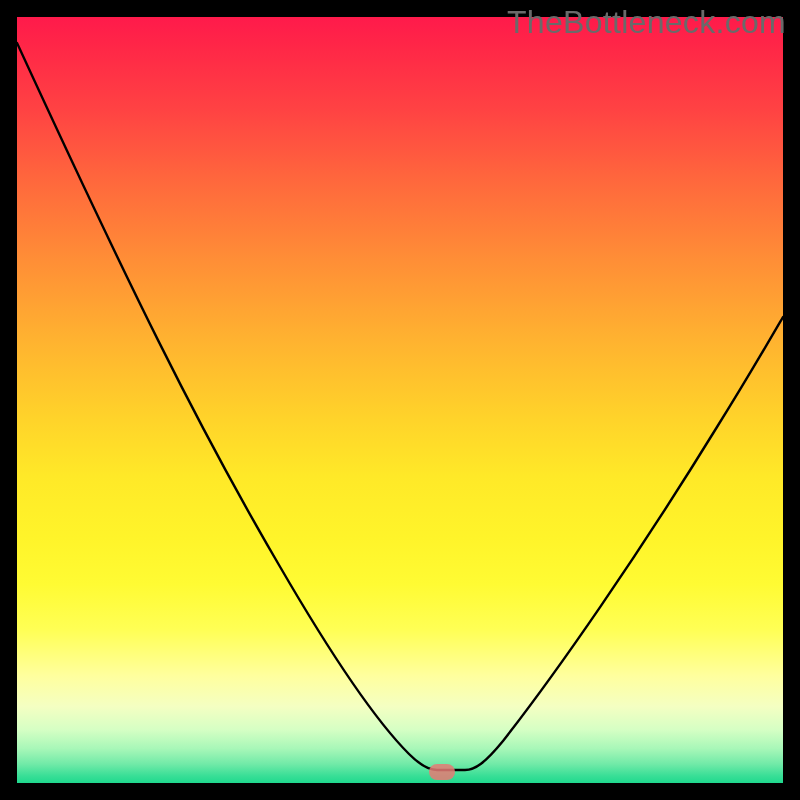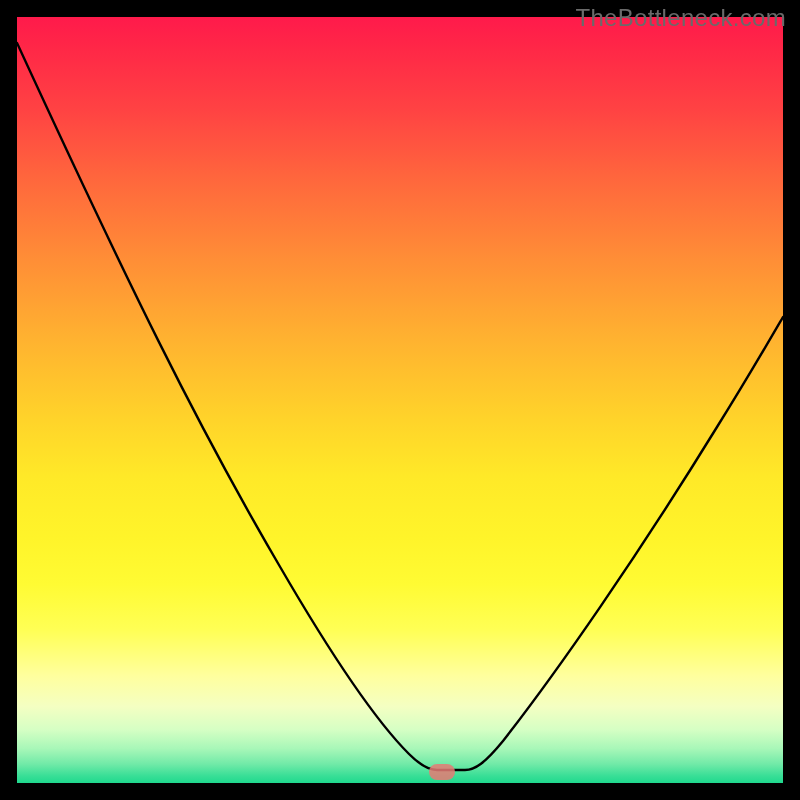--- a/index.html
+++ b/index.html
@@ -14,21 +14,21 @@
   .outer {
     position: relative;
     width: 800px;
     height: 800px;
     background: #000;
   }
   .watermark {
     position: absolute;
     top: 4px;
     right: 14px;
-    font-size: 24px;
+    font-size: 32px;
     font-weight: 500;
     color: #6a6a6a;
     letter-spacing: 0.3px;
     z-index: 3;
     user-select: none;
   }
   .plot {
     position: absolute;
     left: 17px;
     top: 17px;

